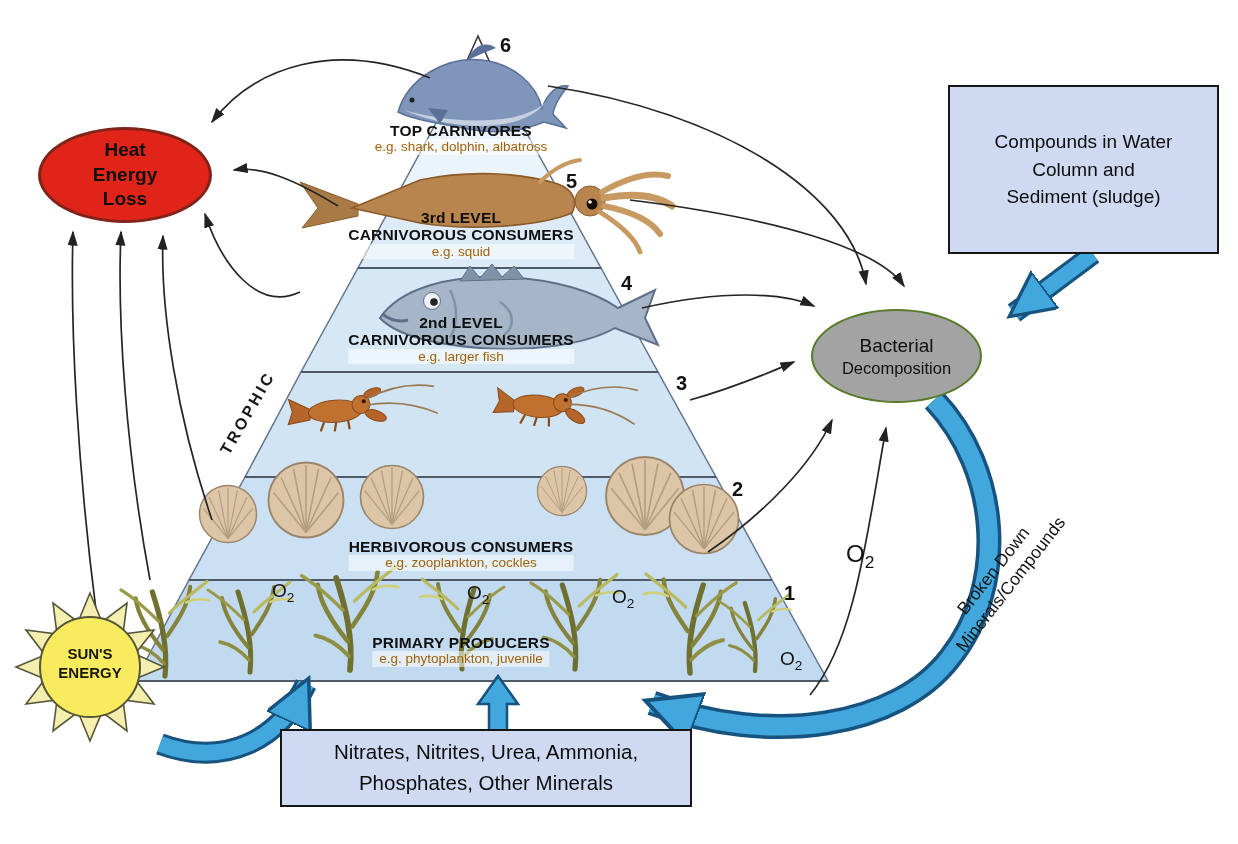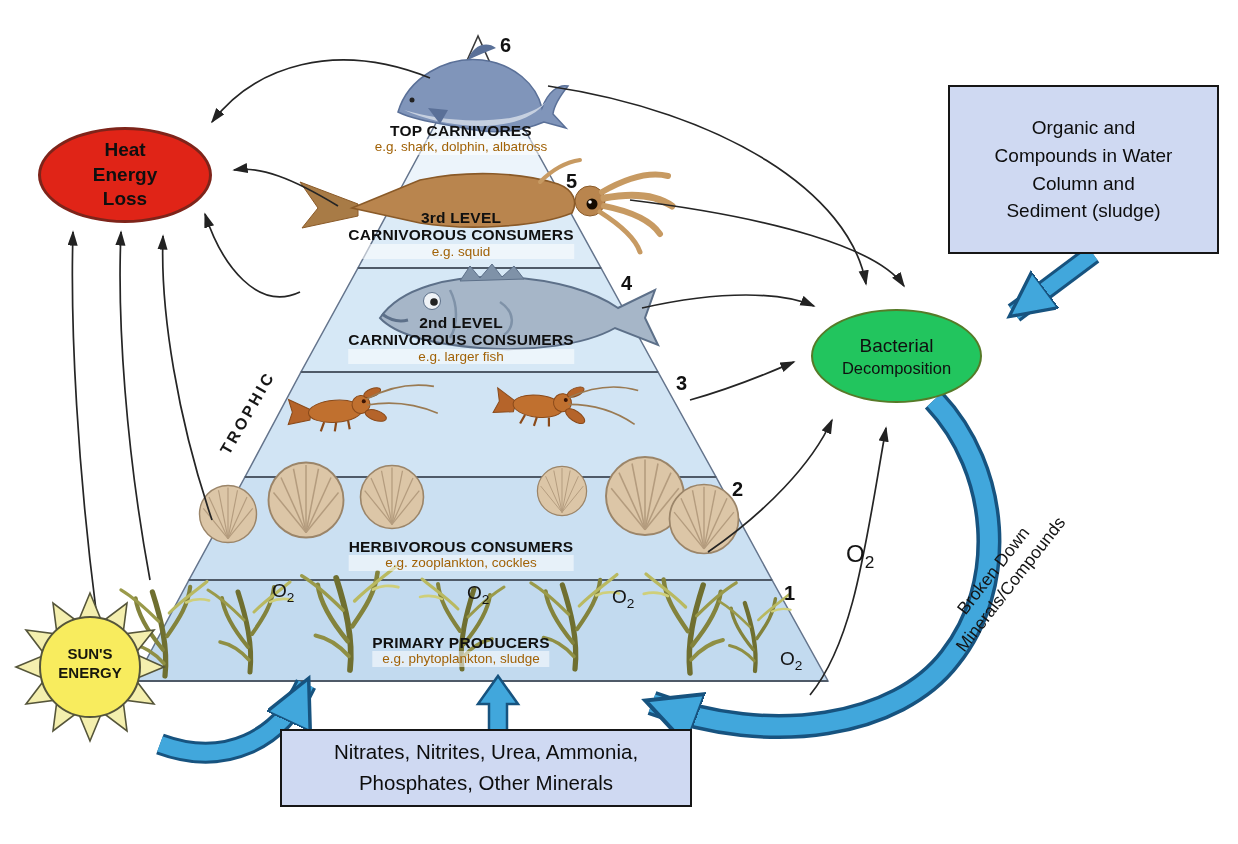--- a/index.html
+++ b/index.html
@@ -5,21 +5,21 @@
   html,body{margin:0;padding:0;background:#fff;}
   #stage{position:relative;width:1238px;height:844px;background:#fff;overflow:hidden;
          font-family:"Liberation Sans", sans-serif;color:#111;}
   #bg{position:absolute;left:0;top:0;}
   .abs{position:absolute;}
   
   .node{display:flex;flex-direction:column;align-items:center;justify-content:center;
         border-radius:50%;text-align:right;}
   #heat{left:38px;top:127px;width:168px;height:90px;background:#e02417;border:3px solid #7e241a;
         font-weight:bold;font-size:19px;line-height:1.3;color:#0f0f0f;}
-  #bact{left:811px;top:309px;width:167px;height:90px;background:#22c55e;border:2px solid #567a28;
+  #bact{left:811px;top:309px;width:167px;height:90px;background:#a3a3a3;border:2px solid #567a28;
         font-size:19px;line-height:1.25;color:#101010;}
   #bact .sub-line{font-size:16.5px;}
   
   .txtbox{background:#cfd9f2;border:2px solid #161616;text-align:center;color:#0d0d0d;}
   #organic{left:948px;top:85px;width:267px;height:165px;font-size:19px;line-height:1.47;
            display:flex;flex-direction:column;justify-content:center;}
   #nitrates{left:280px;top:729px;width:408px;height:74px;font-size:20.5px;line-height:1.5;
             display:flex;flex-direction:column;justify-content:center;}
   
   .lvl{left:461px;transform:translateX(-50%);text-align:center;white-space:nowrap;}
@@ -211,21 +211,20 @@
   <div>Energy</div>
   <div>Loss</div>
 </div>
 
 <div id="bact" class="abs node">
   <div>Bacterial</div>
   <div class="sub-line">Decomposition</div>
 </div>
 
 <div id="organic" class="abs txtbox">
-  <div>Organic and</div>
   <div>Compounds in Water</div>
   <div>Column and</div>
   <div>Sediment (sludge)</div>
 </div>
 
 <div id="nitrates" class="abs txtbox">
   <div>Nitrates, Nitrites, Urea, Ammonia,</div>
   <div>Phosphates, Other Minerals</div>
 </div>
 
@@ -242,21 +241,21 @@
   <div class="t">2nd LEVEL</div>
   <div class="t">CARNIVOROUS CONSUMERS</div>
   <div class="e">e.g. larger fish</div>
 </div>
 <div class="abs lvl" style="top:538px">
   <div class="t">HERBIVOROUS CONSUMERS</div>
   <div class="e">e.g. zooplankton, cockles</div>
 </div>
 <div class="abs lvl" style="top:634px">
   <div class="t">PRIMARY PRODUCERS</div>
-  <div class="e">e.g. phytoplankton, sludge</div>
+  <div class="e">e.g. phytoplankton, juvenile</div>
 </div>
 
 <div id="trophic" class="abs">TROPHIC</div>
 <div id="broken" class="abs">
   <div>Broken Down</div>
   <div>Minerals/Compounds</div>
 </div>
 
 <div id="sunlabel" class="abs">
   <div>SUN'S</div>

